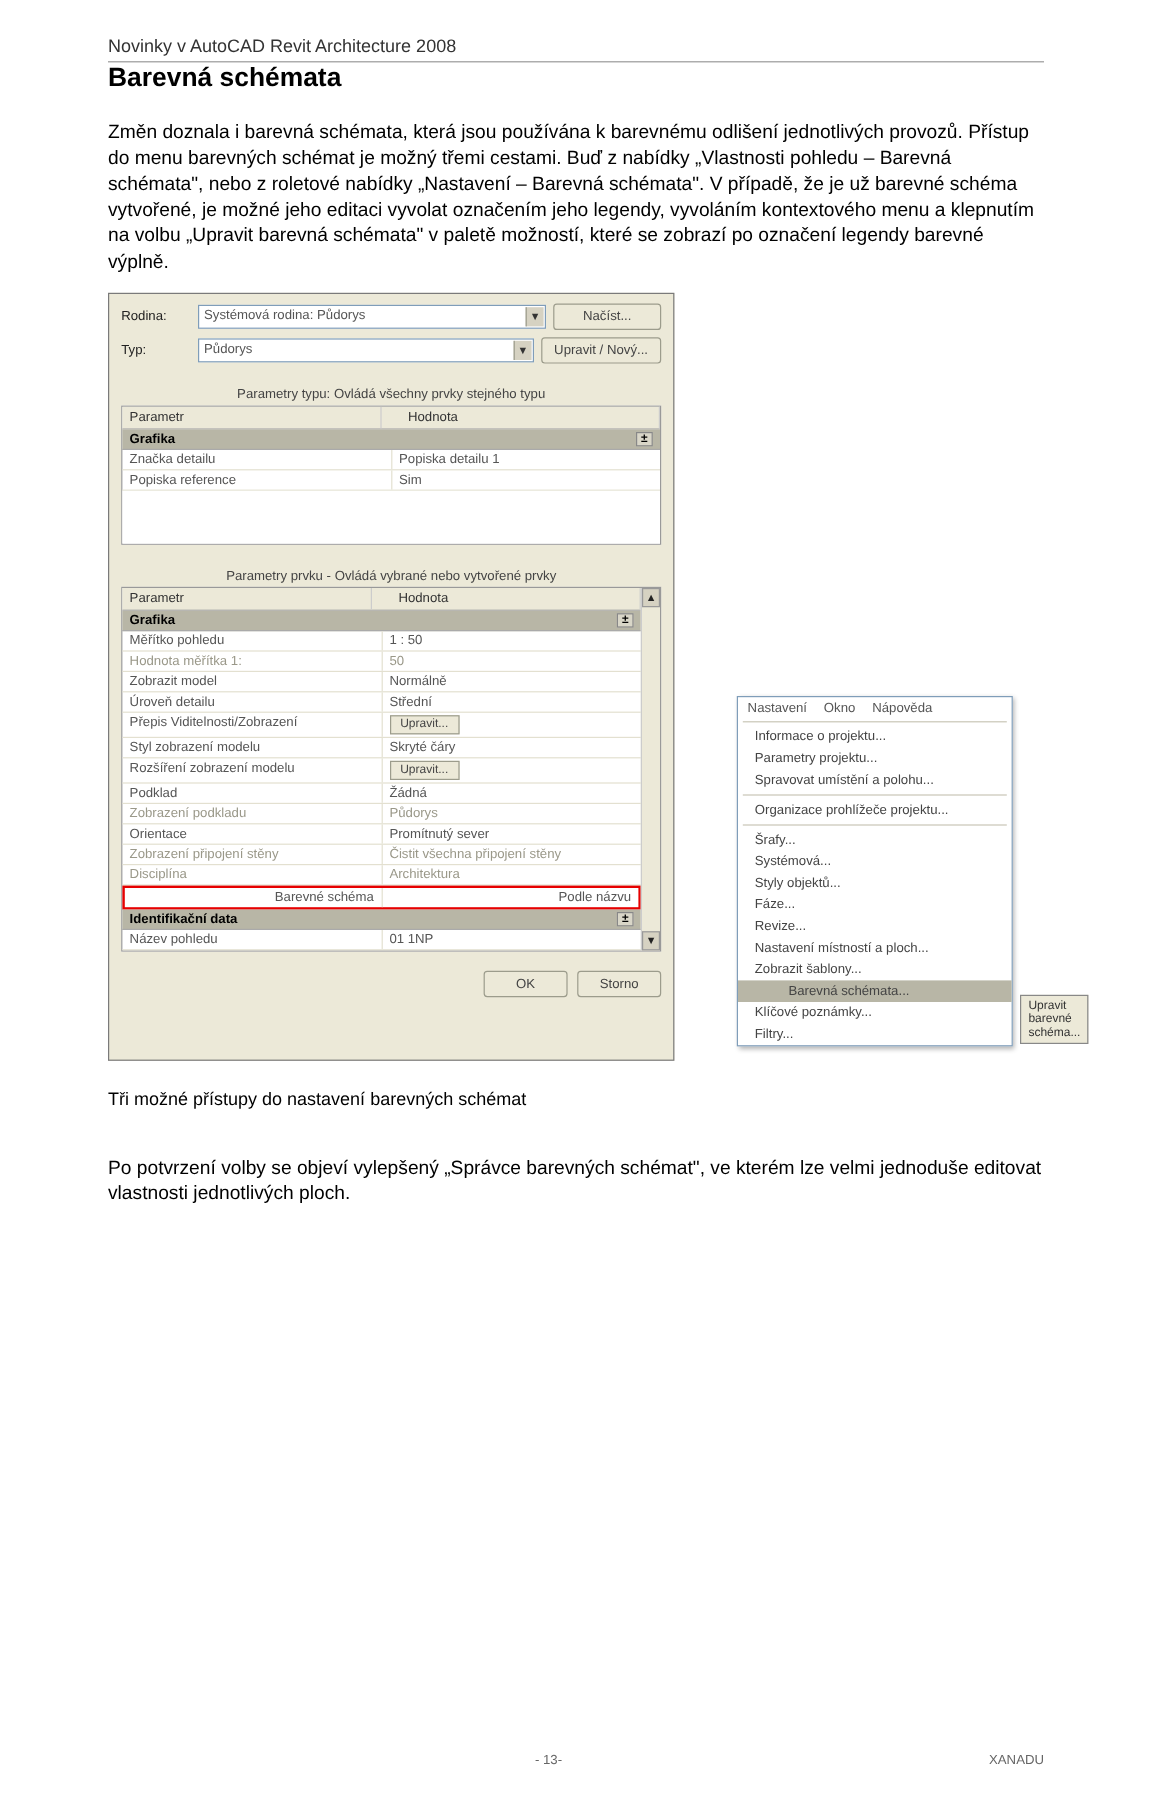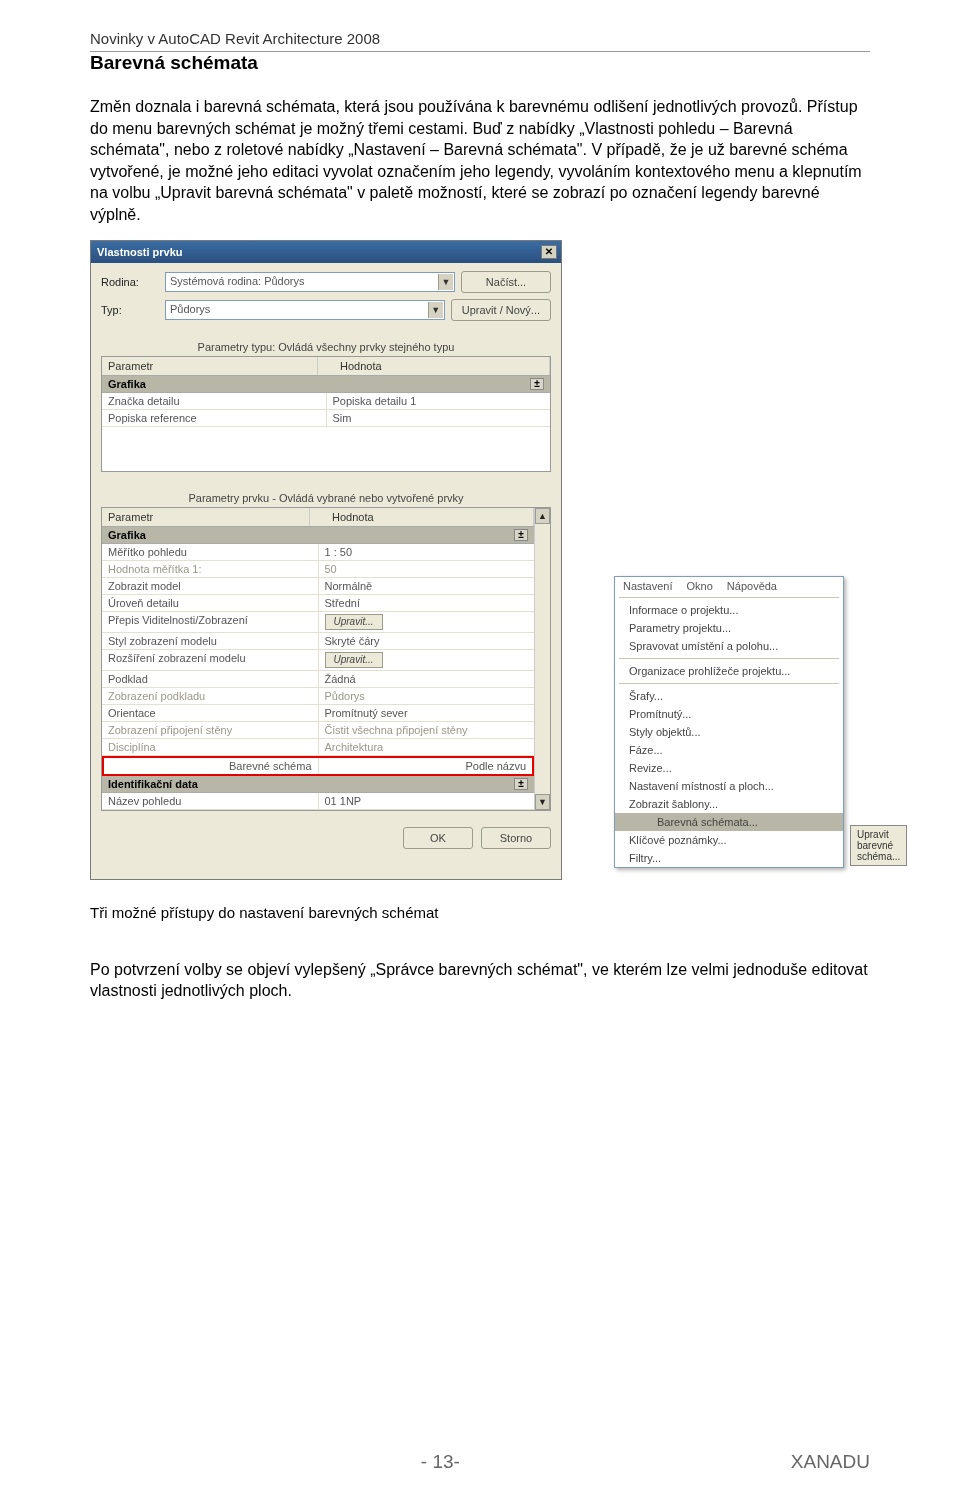--- a/index.html
+++ b/index.html
@@ -16,21 +16,21 @@
     position: relative;
     min-height: 1503px;
   }
   .doc-header {
     font-size: 15px;
     color: #333;
     border-bottom: 1px solid #999;
     padding-bottom: 4px;
   }
   .section-title {
-    font-size: 19px;
+    font-size: 22px;
     font-weight: bold;
     margin-bottom: 22px;
   }
   .body-text {
     font-size: 16px;
     line-height: 1.35;
     margin-bottom: 14px;
   }
   .figure-area {
     margin: 14px 0 14px 0;
@@ -42,21 +42,21 @@
     font-size: 15px;
     margin-top: 4px;
   }
   .doc-footer {
     position: absolute;
     bottom: 30px;
     left: 0; right: 0;
     padding: 0 90px;
     display: flex;
     justify-content: space-between;
-    font-size: 19px;
+    font-size: 11px;
     color: #666;
   }
 
   
   .dlg {
     position: absolute;
     left: 0; top: 0;
     width: 472px;
     height: 640px;
     background: #ece9d8;
@@ -153,21 +153,21 @@
   }
   .grid-row {
     display:flex; border-bottom: 1px solid #e3e0d0;
   }
   .grid-row .c1 { flex:1; padding:2px 6px; border-right:1px solid #e3e0d0; color:#555;}
   .grid-row .c2 { flex:1; padding:2px 6px; color:#555;}
   .grid-blank { height: 44px; background:#fff;}
   .grid-btn {
     display:inline-flex;align-items:center;justify-content:center;
     height:16px; padding:0 8px; background:#ece9d8; border:1px solid #9c9c8c;
-    font-size:10px; color:#444;font-style:italic;
+    font-size:10px; color:#444;
   }
   .scrollbar-v {
     float:right; width:16px; height:240px; background:#ece9d8; border-left:1px solid #ccc;
     position:relative;
   }
   .scroll-btn{position:absolute;left:0;right:0;height:16px;background:#d6d2c2;border:1px solid #999;font-size:9px;text-align:center;line-height:14px;}
   .scroll-up{top:0;} .scroll-dn{bottom:0;}
   .highlight-row {
     border: 2px solid #e60000;
     text-align: right;
@@ -218,24 +218,20 @@
 <div class="page">
   <div class="doc-header">Novinky v AutoCAD Revit Architecture 2008</div>
 
   <div class="section-title">Barevná schémata</div>
 
   <div class="body-text">Změn doznala i barevná schémata, která jsou používána k barevnému odlišení jednotlivých provozů. Přístup do menu barevných schémat je možný třemi cestami. Buď z nabídky „Vlastnosti pohledu – Barevná schémata", nebo z roletové nabídky „Nastavení – Barevná schémata". V případě, že je už barevné schéma vytvořené, je možné jeho editaci vyvolat označením jeho legendy, vyvoláním kontextového menu a klepnutím na volbu „Upravit barevná schémata" v paletě možností, které se zobrazí po označení legendy barevné výplně.</div>
 
   <div class="figure-area">
 
     <div class="dlg">
-      <div class="dlg-titlebar">
-        <span>Vlastnosti prvku</span>
-        <span class="dlg-close">✕</span>
-      </div>
       <div class="dlg-body">
 
         <div class="dlg-row">
           <span class="lbl">Rodina:</span>
           <div class="dlg-select">
             <span>Systémová rodina: Půdorys</span>
             <span class="chev">▼</span>
           </div>
           <div class="dlg-btn">Načíst...</div>
         </div>
@@ -373,21 +369,21 @@
       <div id="menu-top">
           <div class="menu-item">Informace o projektu...</div>
           <div class="menu-item">Parametry projektu...</div>
           <div class="menu-item">Spravovat umístění a polohu...</div>
         </div>
       <div class="menu-sep"></div>
       <div class="menu-item">Organizace prohlížeče projektu...</div>
       <div class="menu-sep"></div>
       <div id="menu-mid">
           <div class="menu-item">Šrafy...</div>
-          <div class="menu-item">Promítnutý...</div>
+          <div class="menu-item">Systémová...</div>
           <div class="menu-item">Styly objektů...</div>
           <div class="menu-item">Fáze...</div>
           <div class="menu-item">Revize...</div>
           <div class="menu-item">Nastavení místností a ploch...</div>
           <div class="menu-item">Zobrazit šablony...</div>
         </div>
       <div class="menu-item hl">Barevná schémata...</div>
       <div id="menu-bot">
           <div class="menu-item">Klíčové poznámky...</div>
           <div class="menu-item">Filtry...</div>

